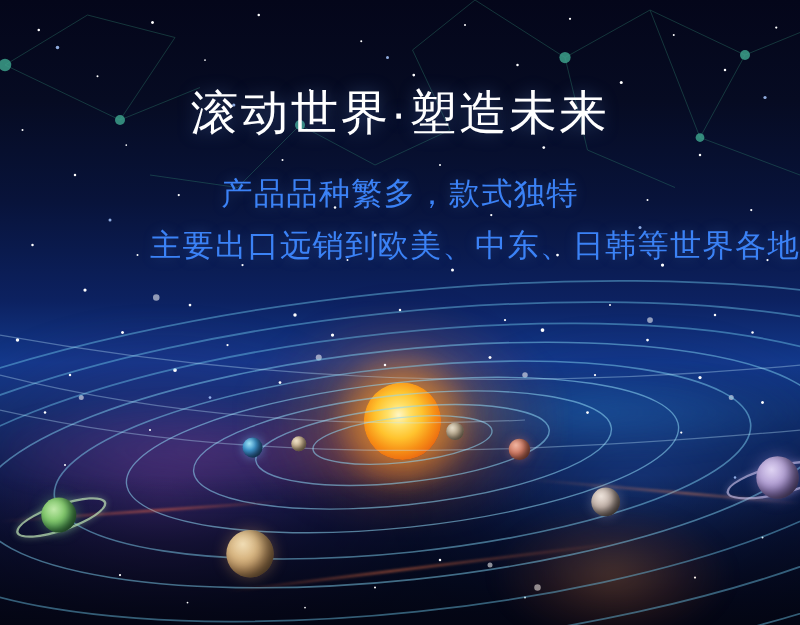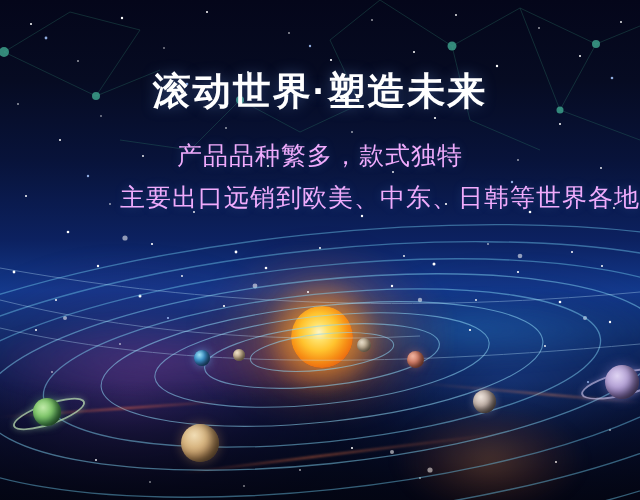--- a/index.html
+++ b/index.html
@@ -69,29 +69,29 @@
   .text-block {
     position: absolute;
     left: 0; top: 70px;
     width: 640px;
     text-align: center;
     z-index: 40;
   }
   .main-title {
     margin: 0;
     font-size: 38px;
-    font-weight: bold;
+    font-weight: normal;
     color: #ffffff;
     letter-spacing: 2px;
     line-height: 1.15;
     text-shadow: 0 0 14px rgba(120,170,255,0.35);
   }
   .sub-line {
     margin: 0;
-    color: #f0abfc;
+    color: #3b82f6;
     font-size: 25px;
     line-height: 1.55;
     letter-spacing: 1px;
     text-shadow: 0 0 10px rgba(90,140,230,0.3);
   }
   .sub-1 { margin-top: 22px; }
   .sub-2 { margin-top: 4px; text-align: right; }
   .sun-halo {
     position: absolute;
     left: 322px; top: 337px;

